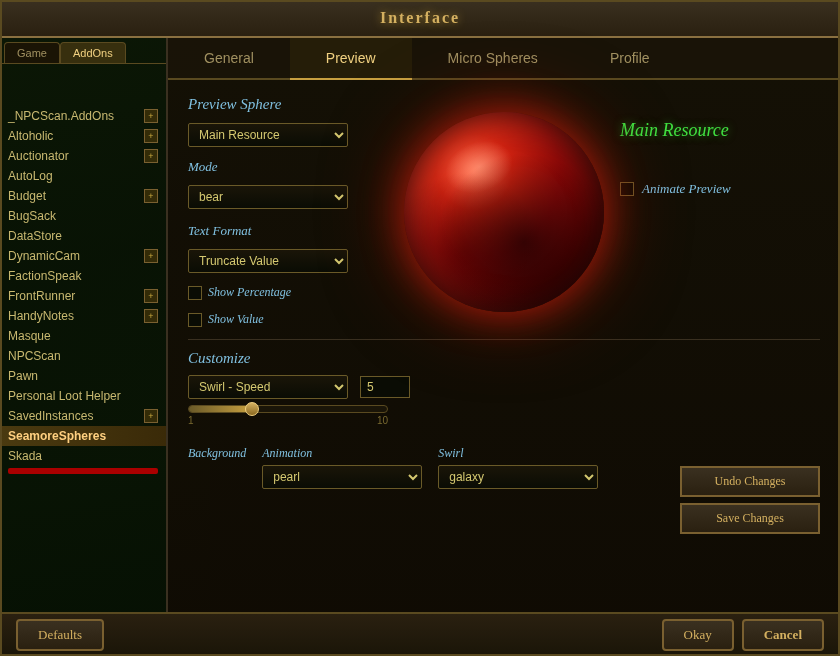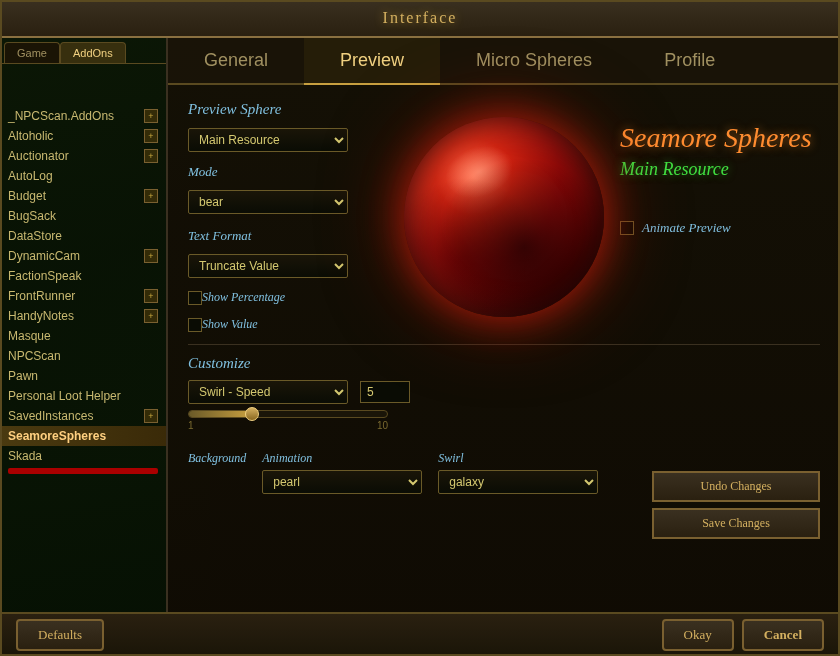--- a/index.html
+++ b/index.html
@@ -39,21 +39,21 @@
       justify-content: center;
       align-items: center;
       height: 38px;
       background: linear-gradient(180deg, #3a3020 0%, #2a2010 100%);
       border-bottom: 2px solid #8a7040;
       position: relative;
     }
     .title-bar-text {
       color: #d4b060;
       font-size: 16px;
-      font-weight: normal;
+      font-weight: bold;
       letter-spacing: 2px;
       text-shadow: 0 0 8px #a08030;
       font-family: 'Georgia', serif;
     }
 
     
     .content-area {
       display: flex;
       flex: 1;
       background: transparent;
@@ -168,21 +168,21 @@
     }
 
     
     .nav-tabs {
       display: flex;
       border-bottom: 2px solid #5a4a20;
       background: rgba(25,20,8,0.9);
     }
     .nav-tab {
       padding: 12px 36px;
-      font-size: 18px;
+      font-size: 14px;
       color: #a09060;
       cursor: pointer;
       border-bottom: 2px solid transparent;
       margin-bottom: -2px;
     }
     .nav-tab.active {
       color: #f0d080;
       border-bottom: 2px solid #c8a040;
       background: rgba(50,40,10,0.5);
     }
@@ -242,20 +242,21 @@
       color: #80c0e0;
       font-size: 13px;
       font-family: 'Georgia', serif;
       font-style: italic;
       margin-top: 4px;
     }
 
     .checkbox-row {
       display: flex;
       align-items: center;
+      gap: 6px;
       margin-top: 2px;
     }
     .wow-checkbox {
       width: 14px;
       height: 14px;
       background: #0a0c04;
       border: 1px solid #6a5a28;
       cursor: pointer;
       display: flex;
       align-items: center;
@@ -455,21 +456,21 @@
       margin-top: 20px;
     }
     .action-btn {
       padding: 6px 20px;
       background: linear-gradient(180deg, #3a3020 0%, #2a2010 100%);
       border: 2px solid #7a6030;
       color: #d4b060;
       font-size: 12px;
       cursor: pointer;
       font-family: 'Georgia', serif;
-      width: 168px;
+      width: 140px;
       text-align: center;
     }
 
     
     .sidebar-list::-webkit-scrollbar { width: 6px; }
     .sidebar-list::-webkit-scrollbar-track { background: #0a0c04; }
     .sidebar-list::-webkit-scrollbar-thumb { background: #5a4a20; border-radius: 3px; }
 
     
     .interface-window::before {
@@ -609,21 +610,20 @@
               <div class="wow-checkbox"></div>
               <span class="checkbox-label">Show Value</span>
             </div>
           </div>
 
           <div class="sphere-container">
             <div class="sphere"></div>
           </div>
 
           <div class="right-section">
-            <div class="seamore-title">Seamore Spheres</div>
             <div class="main-resource-title">Main Resource</div>
 
             <div class="animate-row">
               <div class="wow-checkbox"></div>
               <span class="animate-label">Animate Preview</span>
             </div>
           </div>
         </div>
 
         <div class="customize-section">

